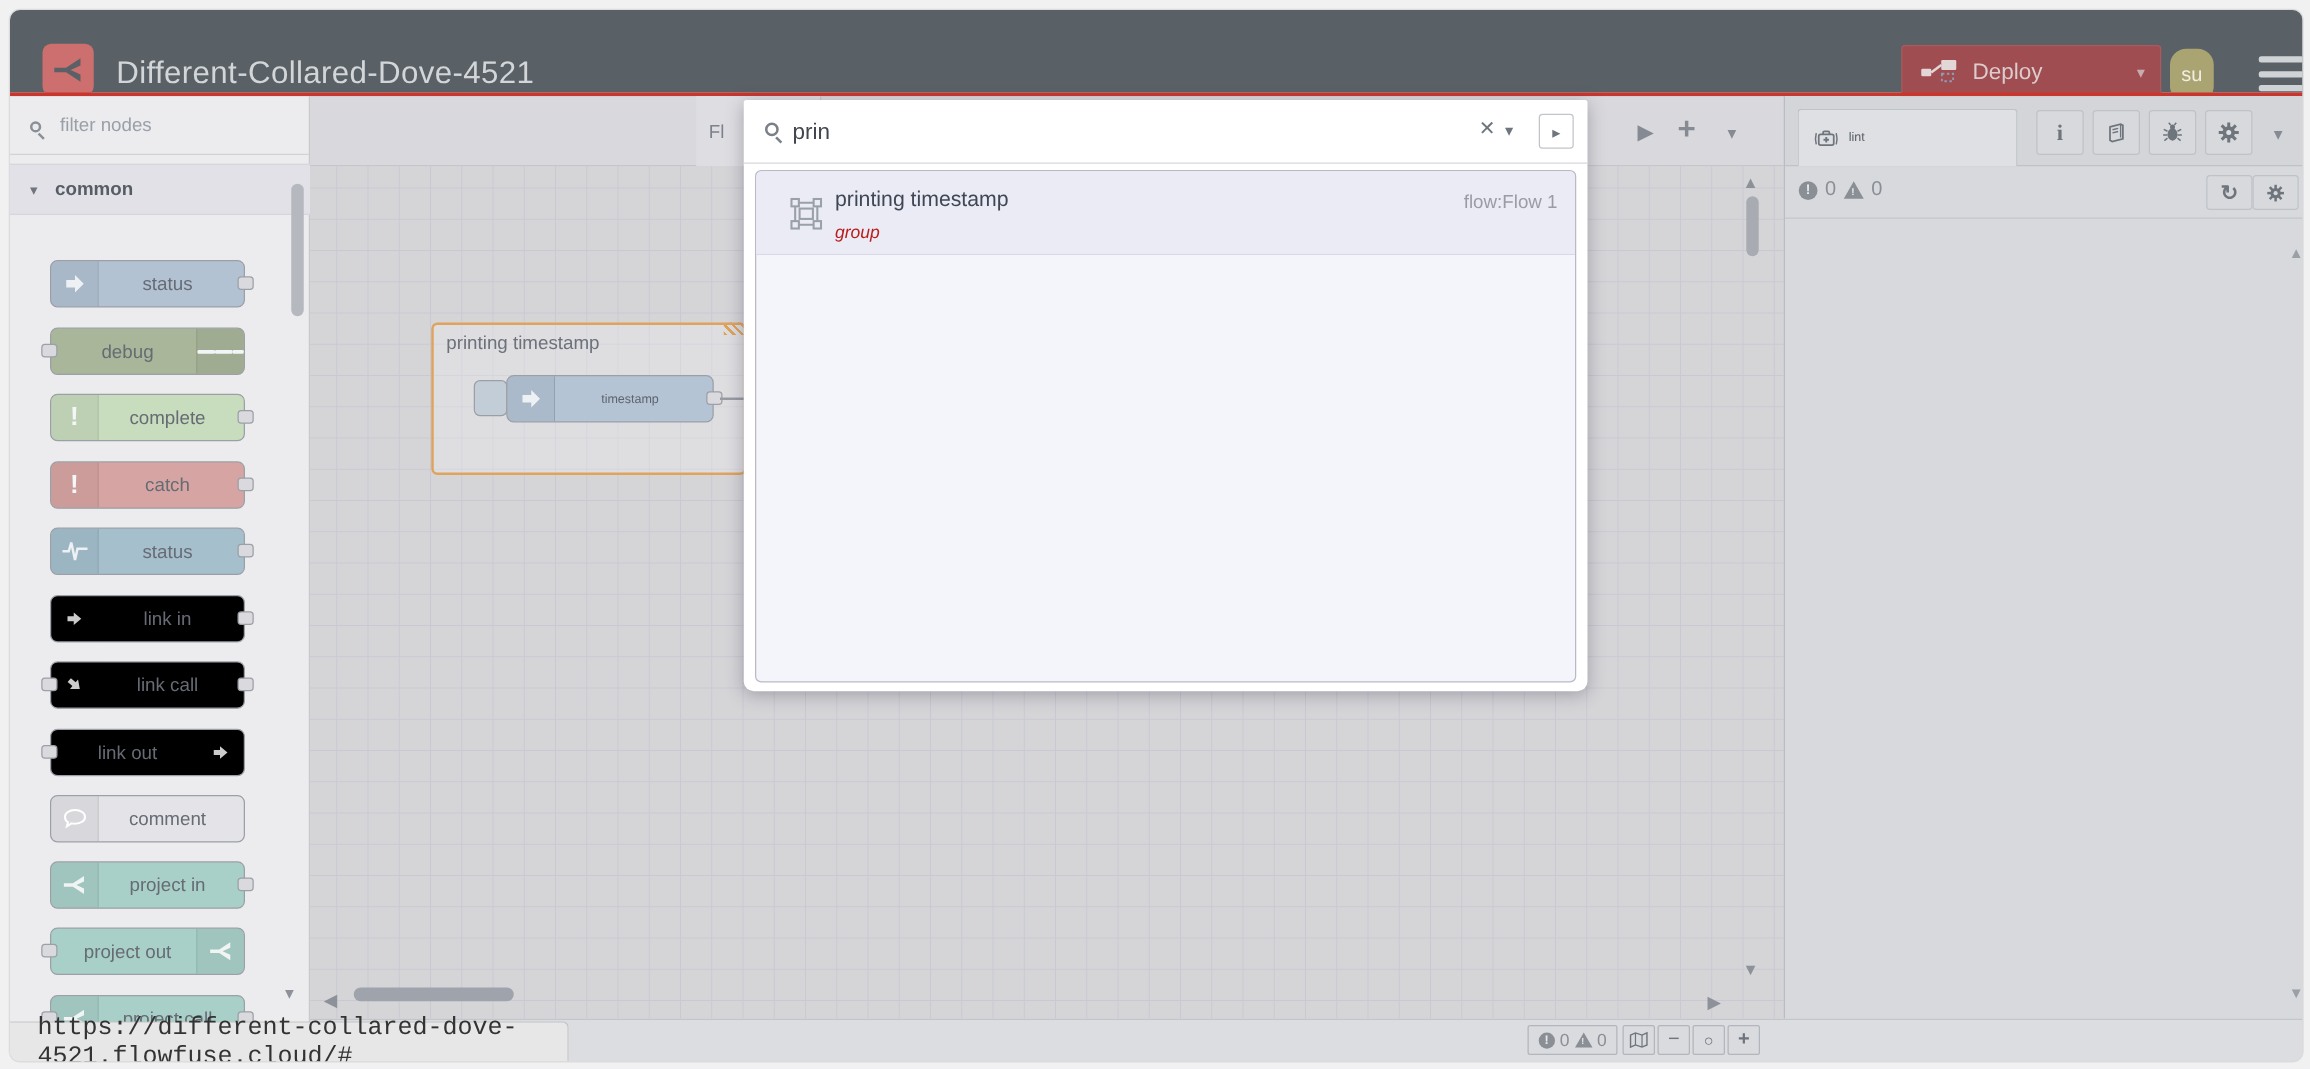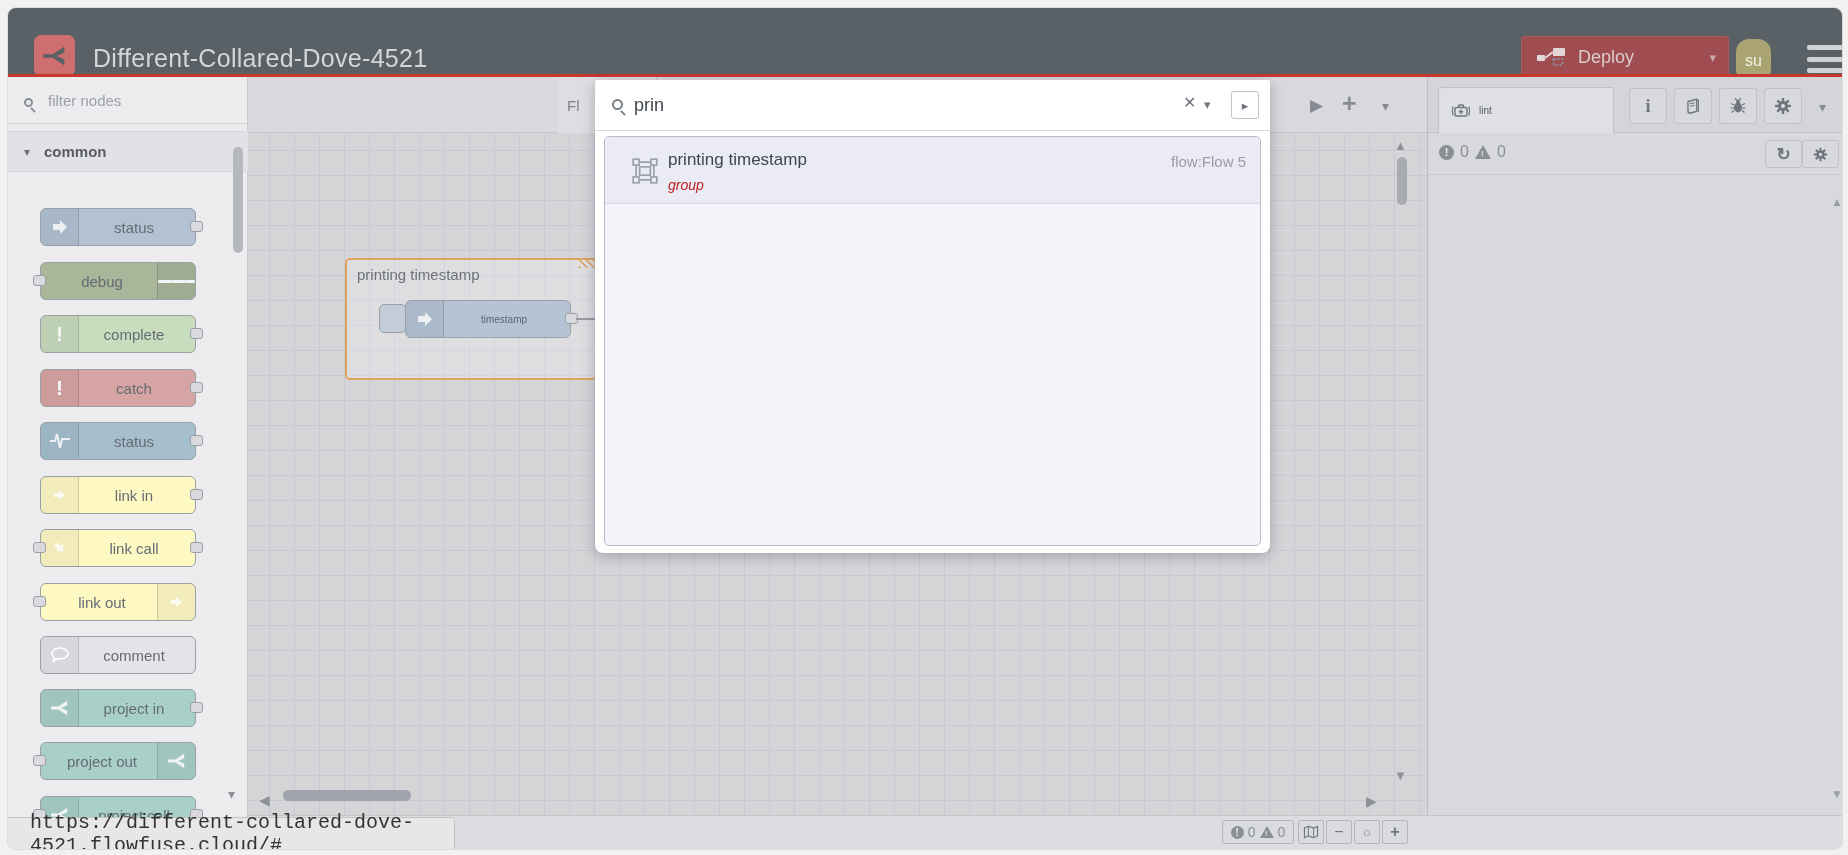--- a/index.html
+++ b/index.html
@@ -25,21 +25,21 @@
   .filter-input { position:absolute; left:40px; top:10px; width:180px; height:26px; border:none; background:transparent; font-size:15px; color:#000000; font-family:"Liberation Sans",sans-serif; outline:none; }
   .filter-input::placeholder { color:#9aa0a8; opacity:1; }
   .cat { position:absolute; left:0; top:54px; width:240px; height:41px; background:#e1e1e7; border-top:1px solid #d6d6dc; border-bottom:1px solid #d6d6dc; display:flex; align-items:center; }
   .cat-chev { margin-left:16px; color:#6f757d; font-size:12px; }
   .cat-label { margin-left:14px; font-size:15px; font-weight:bold; color:#575d65; }
   .pscroll-thumb { position:absolute; left:225px; top:70px; width:10px; height:106px; border-radius:5px; background:#b5b8be; }
   .pscroll-down { position:absolute; left:220px; top:709px; color:#8d929a; font-size:14px; }
 
   .pnode { position:absolute; left:32px; width:156px; height:38px; border:1px solid #9aa0a6; border-radius:6px; font-size:15px; color:#666b74; }
   .c-inject{background:#b3c2d3}.c-debug{background:#a9b699}.c-complete{background:#c8dcbe}.c-catch{background:#d6a5a3}
-  .c-status{background:#a5bfcd}.c-link{background:#fef9c3}.c-comment{background:#e4e4e8}.c-project{background:#a8d0c9}
+  .c-status{background:#a5bfcd}.c-link{background:#000000}.c-comment{background:#e4e4e8}.c-project{background:#a8d0c9}
   .picon { position:absolute; top:0; bottom:0; width:38px; display:flex; align-items:center; justify-content:center; background:rgba(0,0,0,0.05); }
   .picon.left { left:0; border-right:1px solid rgba(0,0,0,0.14); border-radius:5px 0 0 5px; }
   .picon.right { right:0; border-left:1px solid rgba(0,0,0,0.14); border-radius:0 5px 5px 0; }
   .plabel { position:absolute; top:0; bottom:0; display:flex; align-items:center; justify-content:center; }
   .plabel.ir { left:40px; right:8px; } .plabel.il { left:8px; right:40px; }
   .port { position:absolute; width:13px; height:11px; background:#dadade; border:1px solid #9aa0a6; border-radius:3px; top:50%; margin-top:-6px; }
   .port.l { left:-8px; } .port.r { right:-8px; }
   .excl { color:#f4f6f8; font-size:21px; font-weight:bold; }
 
   
@@ -416,21 +416,21 @@
                   <rect x="16" y="1" width="5" height="5"></rect>
               <rect x="1" y="16" width="5" height="5"></rect>
                   <rect x="16" y="16" width="5" height="5"></rect>
               <path d="M6 3.5h10M6 18.5h10M3.5 6v10M18.5 6v10"></path>
               <rect x="6.5" y="7.5" width="9" height="7"></rect>
             </g>
           </svg>
         </span>
         <span class="s-item-title">printing timestamp</span>
         <span class="s-item-sub">group</span>
-        <span class="s-item-flow">flow:Flow 5</span>
+        <span class="s-item-flow">flow:Flow 1</span>
       </div>
     </div>
   </div>
 
   <div class="urlbar">
     <span>https://different-collared-dove-4521.flowfuse.cloud/#</span>
   </div>
 
 </div>
 </div>

